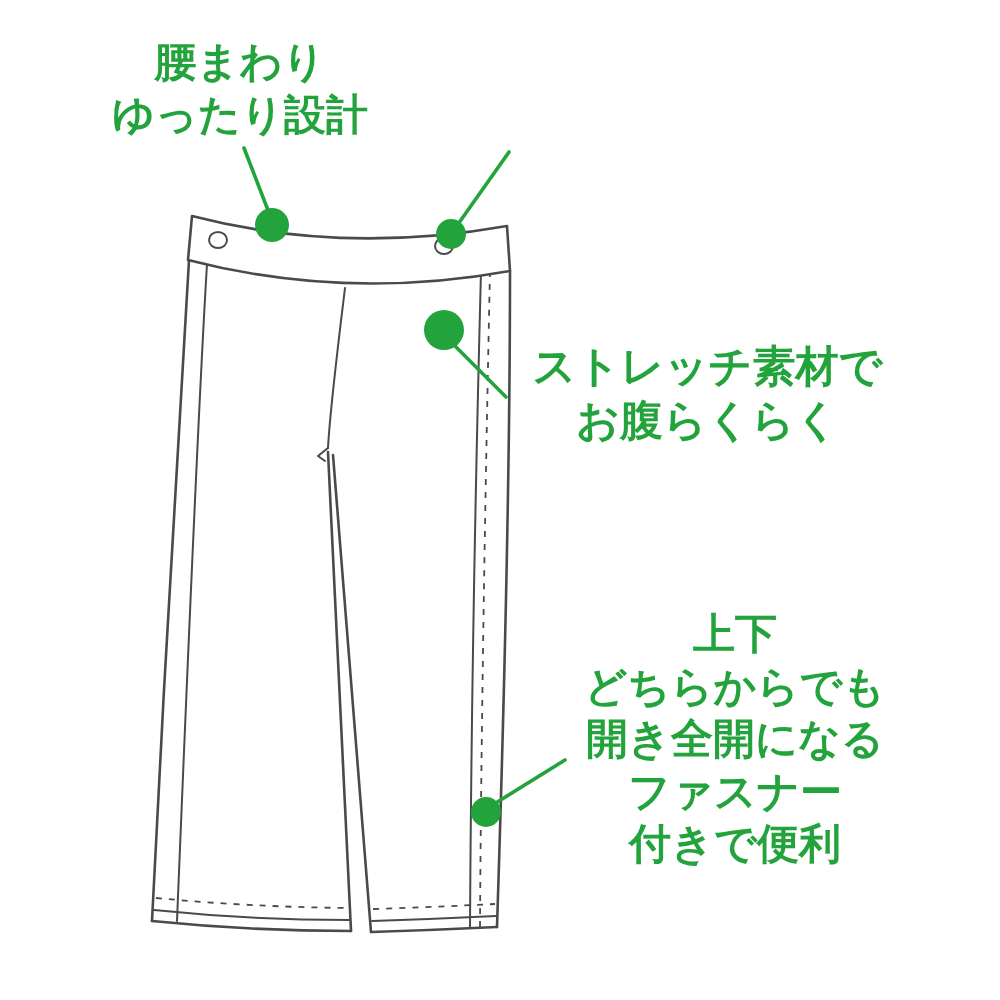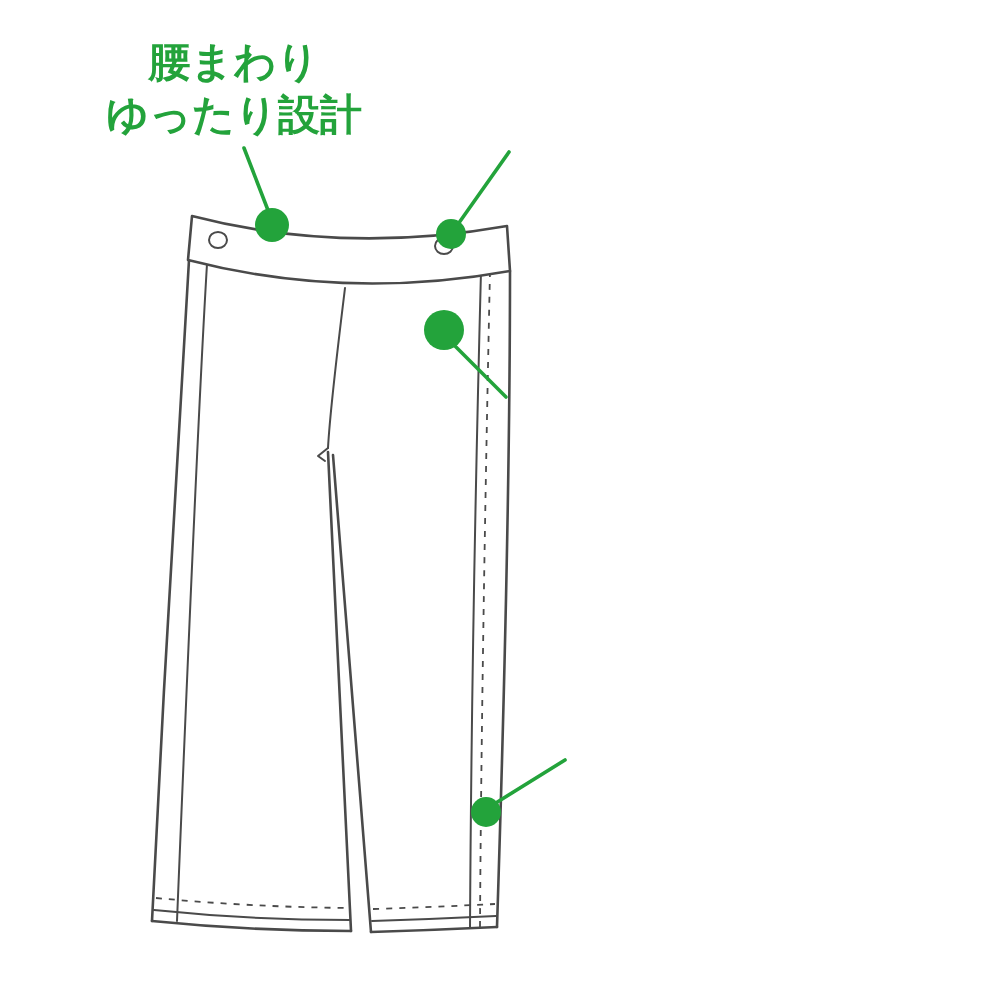--- a/index.html
+++ b/index.html
@@ -17,21 +17,21 @@
   .outline{stroke:var(--line);fill:none;stroke-width:2.6;stroke-linecap:round;stroke-linejoin:round;}
   .thin{stroke-width:2;}
   .fillwhite{fill:#ffffff;}
   .dashed{stroke:var(--line);fill:none;stroke-width:1.8;stroke-dasharray:6 7;}
   .green-line{stroke:var(--accent);stroke-width:3.6;stroke-linecap:round;}
   .green-dot{fill:var(--accent);stroke:none;}
   .annotation{
     position:absolute;color:var(--accent);font-weight:bold;text-align:center;
     white-space:pre-line;line-height:1.25;font-size:42px;letter-spacing:0px;
   }
-  #ann-waist{left:49px;top:36px;width:370px;}
+  #ann-waist{left:55px;top:36px;width:370px;}
   #ann-button{left:415px;top:42px;width:310px;}
   #ann-stretch{left:505px;top:340px;width:405px;font-size:43px;}
   #ann-zipper{left:540px;top:608px;width:390px;}
 </style>
 </head>
 <body>
 
 <div class="canvas">
 
   <svg class="art" viewBox="0 0 1000 1000" aria-hidden="true">
@@ -67,15 +67,22 @@
     <circle class="green-dot" cx="272" cy="225" r="17"></circle>
     <circle class="green-dot" cx="451" cy="234" r="15"></circle>
     <circle class="green-dot" cx="444" cy="330" r="20"></circle>
     <circle class="green-dot" cx="486" cy="812" r="15"></circle>
   </svg>
 
   <div class="annotation" id="ann-waist">腰まわり
 ゆったり設計</div>
 
 
+  <div class="annotation" id="ann-stretch">ストレッチ素材で
+お腹らくらく</div>
 
+  <div class="annotation" id="ann-zipper">上下
+どちらからでも
+開き全開になる
+ファスナー
+付きで便利</div>
 
 </div>
 
 </body></html>

